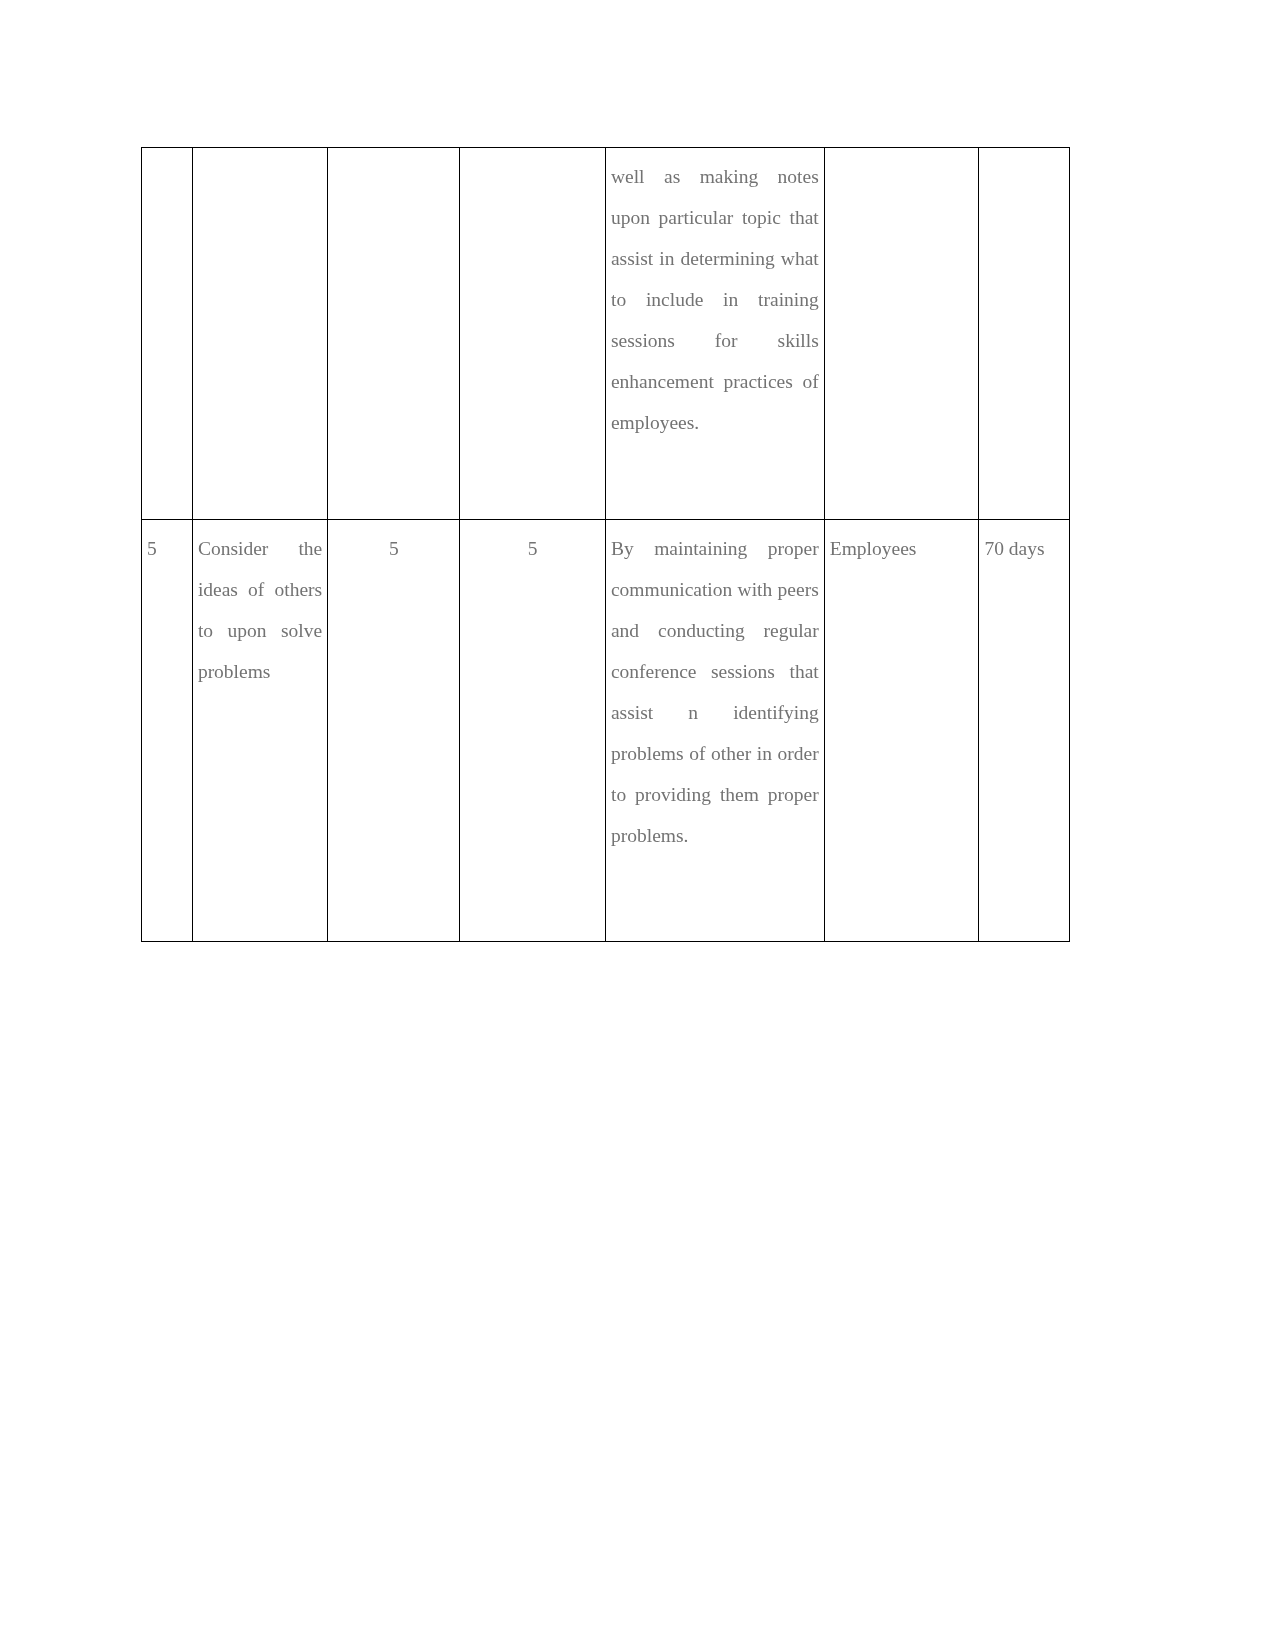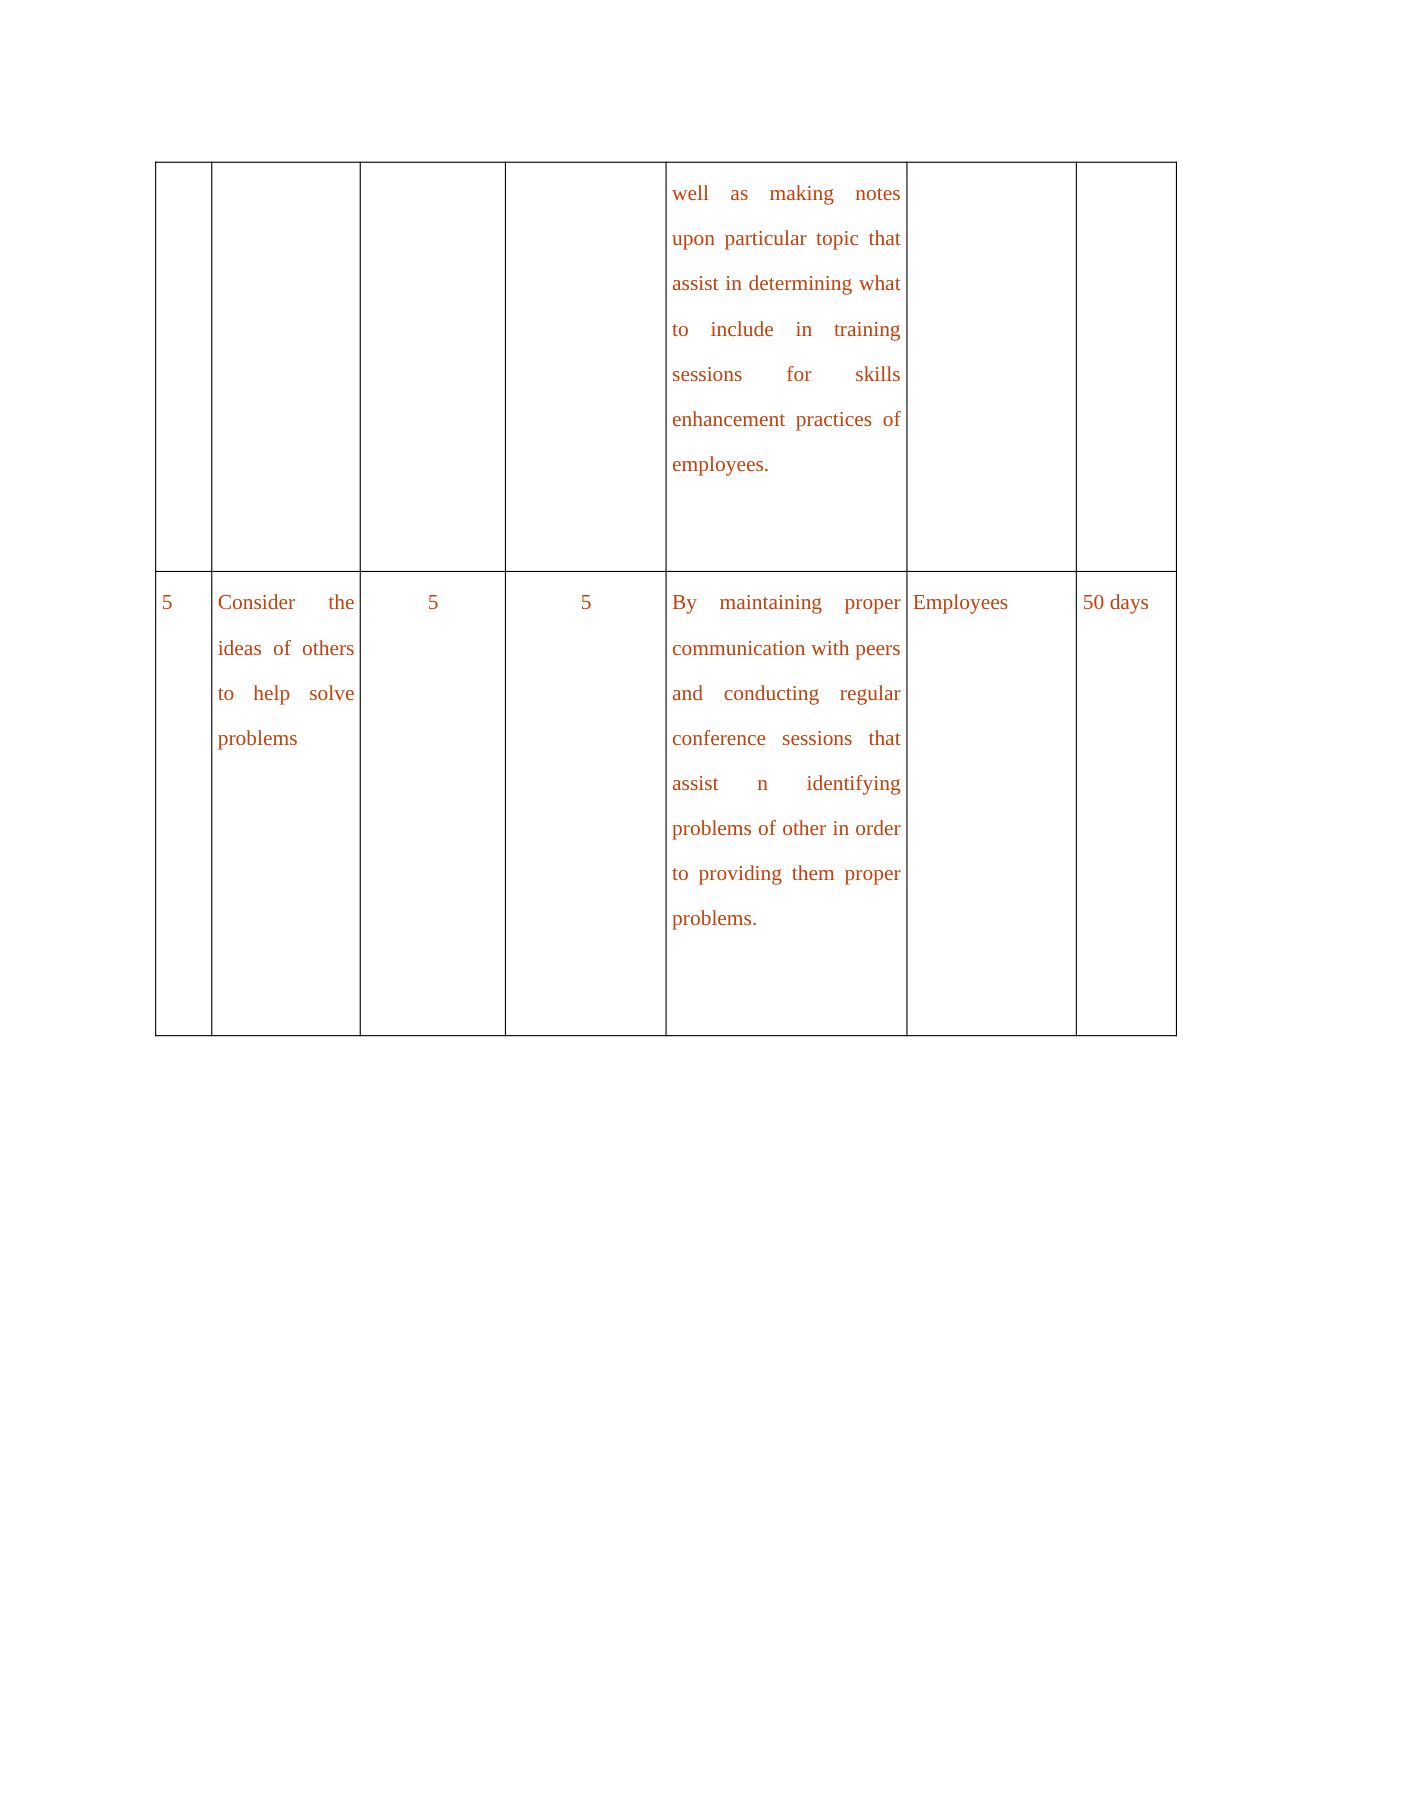--- a/index.html
+++ b/index.html
@@ -29,21 +29,21 @@
     top: 147px;
     width: 929px;
     border-collapse: collapse;
     table-layout: fixed;
   }
 
   .doc-table td {
     border: 1px solid #000000;
     vertical-align: top;
     padding: 0;
-    color: #c2410c;
+    color: #737373;
     font-size: 19.5px;
     line-height: 41px;
     font-family: "Liberation Serif", "DejaVu Serif", serif;
   }
 
   
   .c1 { width: 50px; }
   .c2 { width: 133px; }
   .c3 { width: 130px; }
   .c4 { width: 143px; }
@@ -117,35 +117,35 @@
         <td class="c7">
           <div class="cell-inner left"></div>
         </td>
       </tr>
 
       <tr class="row-5">
         <td class="c1">
           <div class="cell-inner left">5</div>
         </td>
         <td class="c2">
-          <div class="cell-inner just">Consider the ideas of others to help solve problems</div>
+          <div class="cell-inner just">Consider the ideas of others to upon solve problems</div>
         </td>
         <td class="c3">
           <div class="cell-inner ctr">5</div>
         </td>
         <td class="c4">
           <div class="cell-inner ctr">5</div>
         </td>
         <td class="c5">
           <div class="cell-inner just">By maintaining proper communication with peers and conducting regular conference sessions that assist n identifying problems of other in order to providing them proper problems.</div>
         </td>
         <td class="c6">
           <div class="cell-inner left">Employees</div>
         </td>
         <td class="c7">
-          <div class="cell-inner left">50 days</div>
+          <div class="cell-inner left">70 days</div>
         </td>
       </tr>
 
     </tbody>
   </table>
 
 </div>
 
 </body></html>

